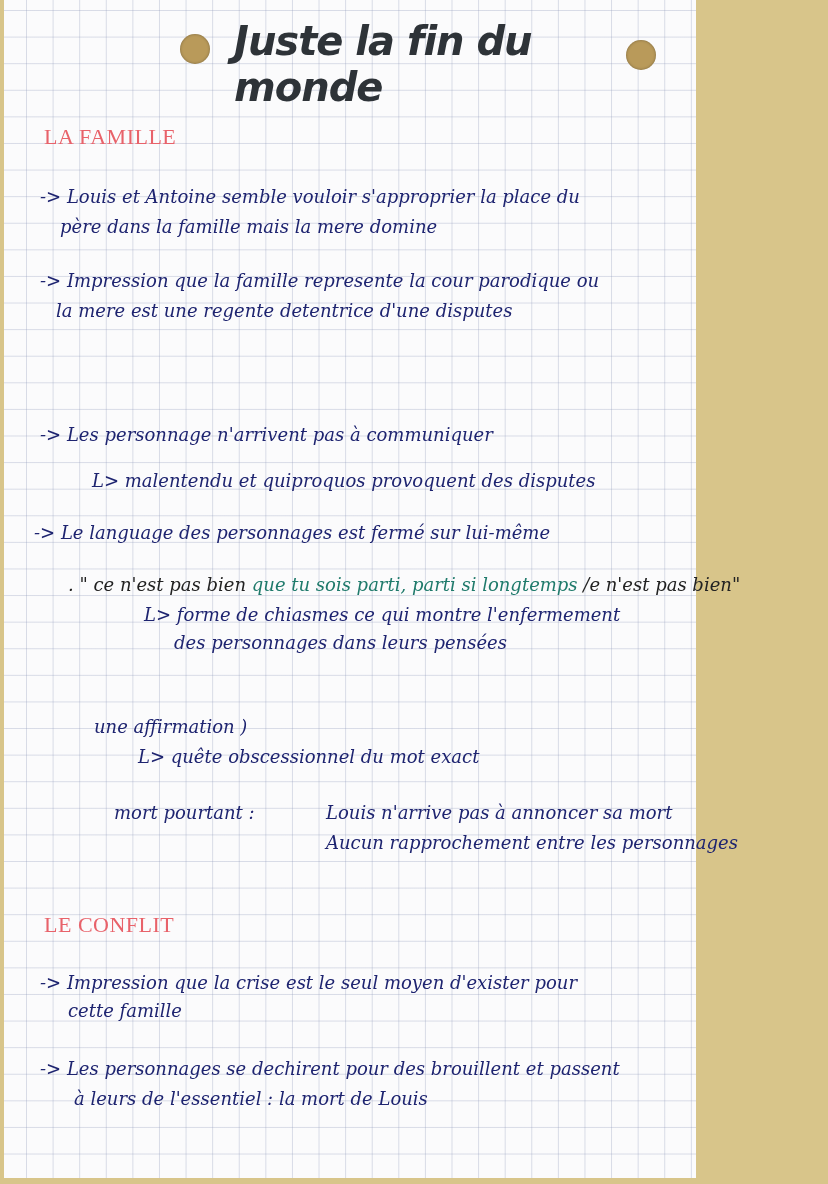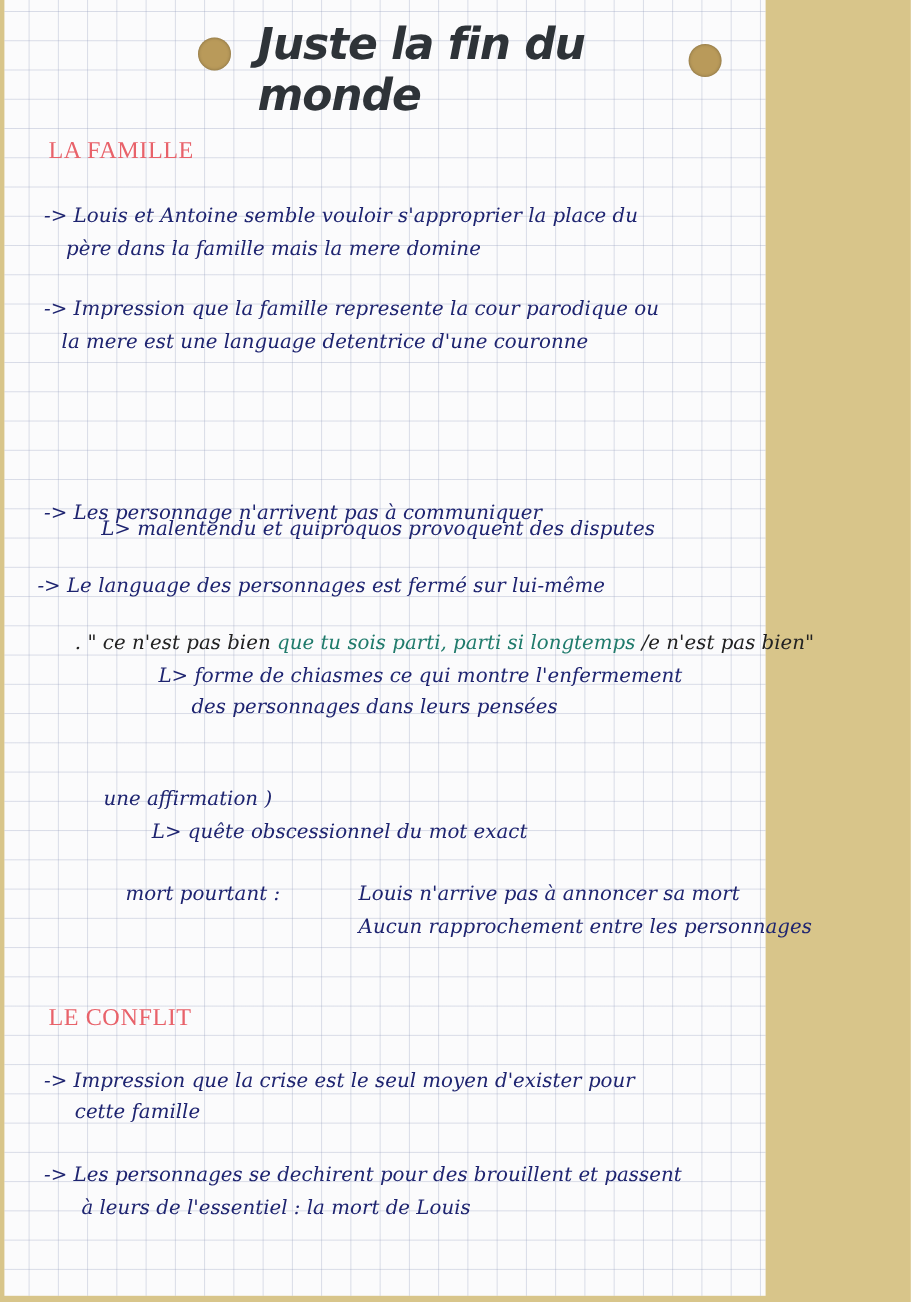--- a/index.html
+++ b/index.html
@@ -46,23 +46,23 @@
 
 <div class="page">
   <div class="hole" style="left:176px; top:34px;"></div>
   <div class="hole" style="left:622px; top:40px;"></div>
   <div class="title">Juste la fin du monde</div>
 
   <div class="heading" style="top:124px;">LA FAMILLE</div>
   <div class="line" style="left:36px; top:186px;">-&gt; Louis et Antoine semble vouloir s'approprier la place du</div>
   <div class="line" style="left:56px; top:216px;">père dans la famille mais la mere domine</div>
   <div class="line" style="left:36px; top:270px;">-&gt; Impression que la famille represente la cour parodique ou</div>
-  <div class="line" style="left:52px; top:300px;">la mere est une language detentrice d'une couronne</div>
+  <div class="line" style="left:52px; top:300px;">la mere est une regente detentrice d'une disputes</div>
 
-  <div class="line" style="left:36px; top:456px;text-align:center;">-&gt; Les personnage n'arrivent pas à communiquer</div>
+  <div class="line" style="left:36px; top:424px;text-align:center;">-&gt; Les personnage n'arrivent pas à communiquer</div>
   <div class="line" style="left:88px; top:470px;">L&gt; malentendu et quiproquos provoquent des disputes</div>
   <div class="line" style="left:30px; top:522px;">-&gt; Le language des personnages est fermé sur lui-même</div>
 
   <div class="line small" style="left:64px; top:574px;">
     <span class="black">.</span>
     <span class="black">" ce n'est pas bien </span><span class="green">que tu sois parti, parti si longtemps</span><span class="black"> /e n'est pas bien"</span>
   </div>
   <div class="line" style="left:140px; top:604px;">L&gt; forme de chiasmes ce qui montre l'enfermement</div>
   <div class="line" style="left:170px; top:632px;">des personnages dans leurs pensées</div>
 

